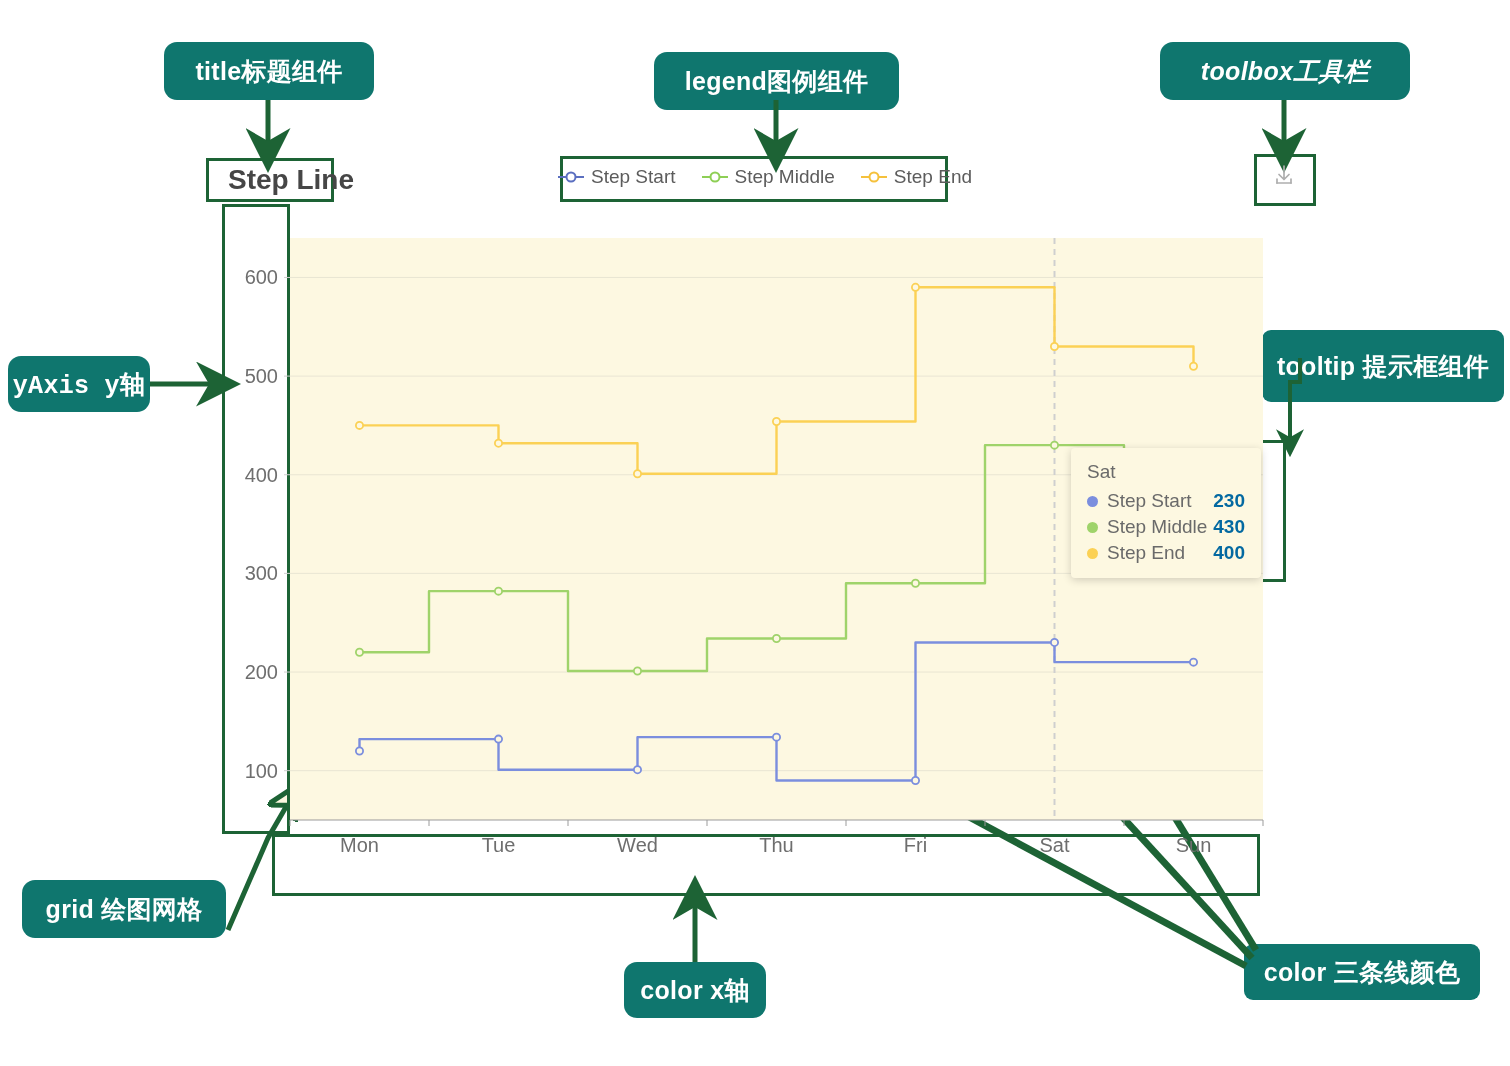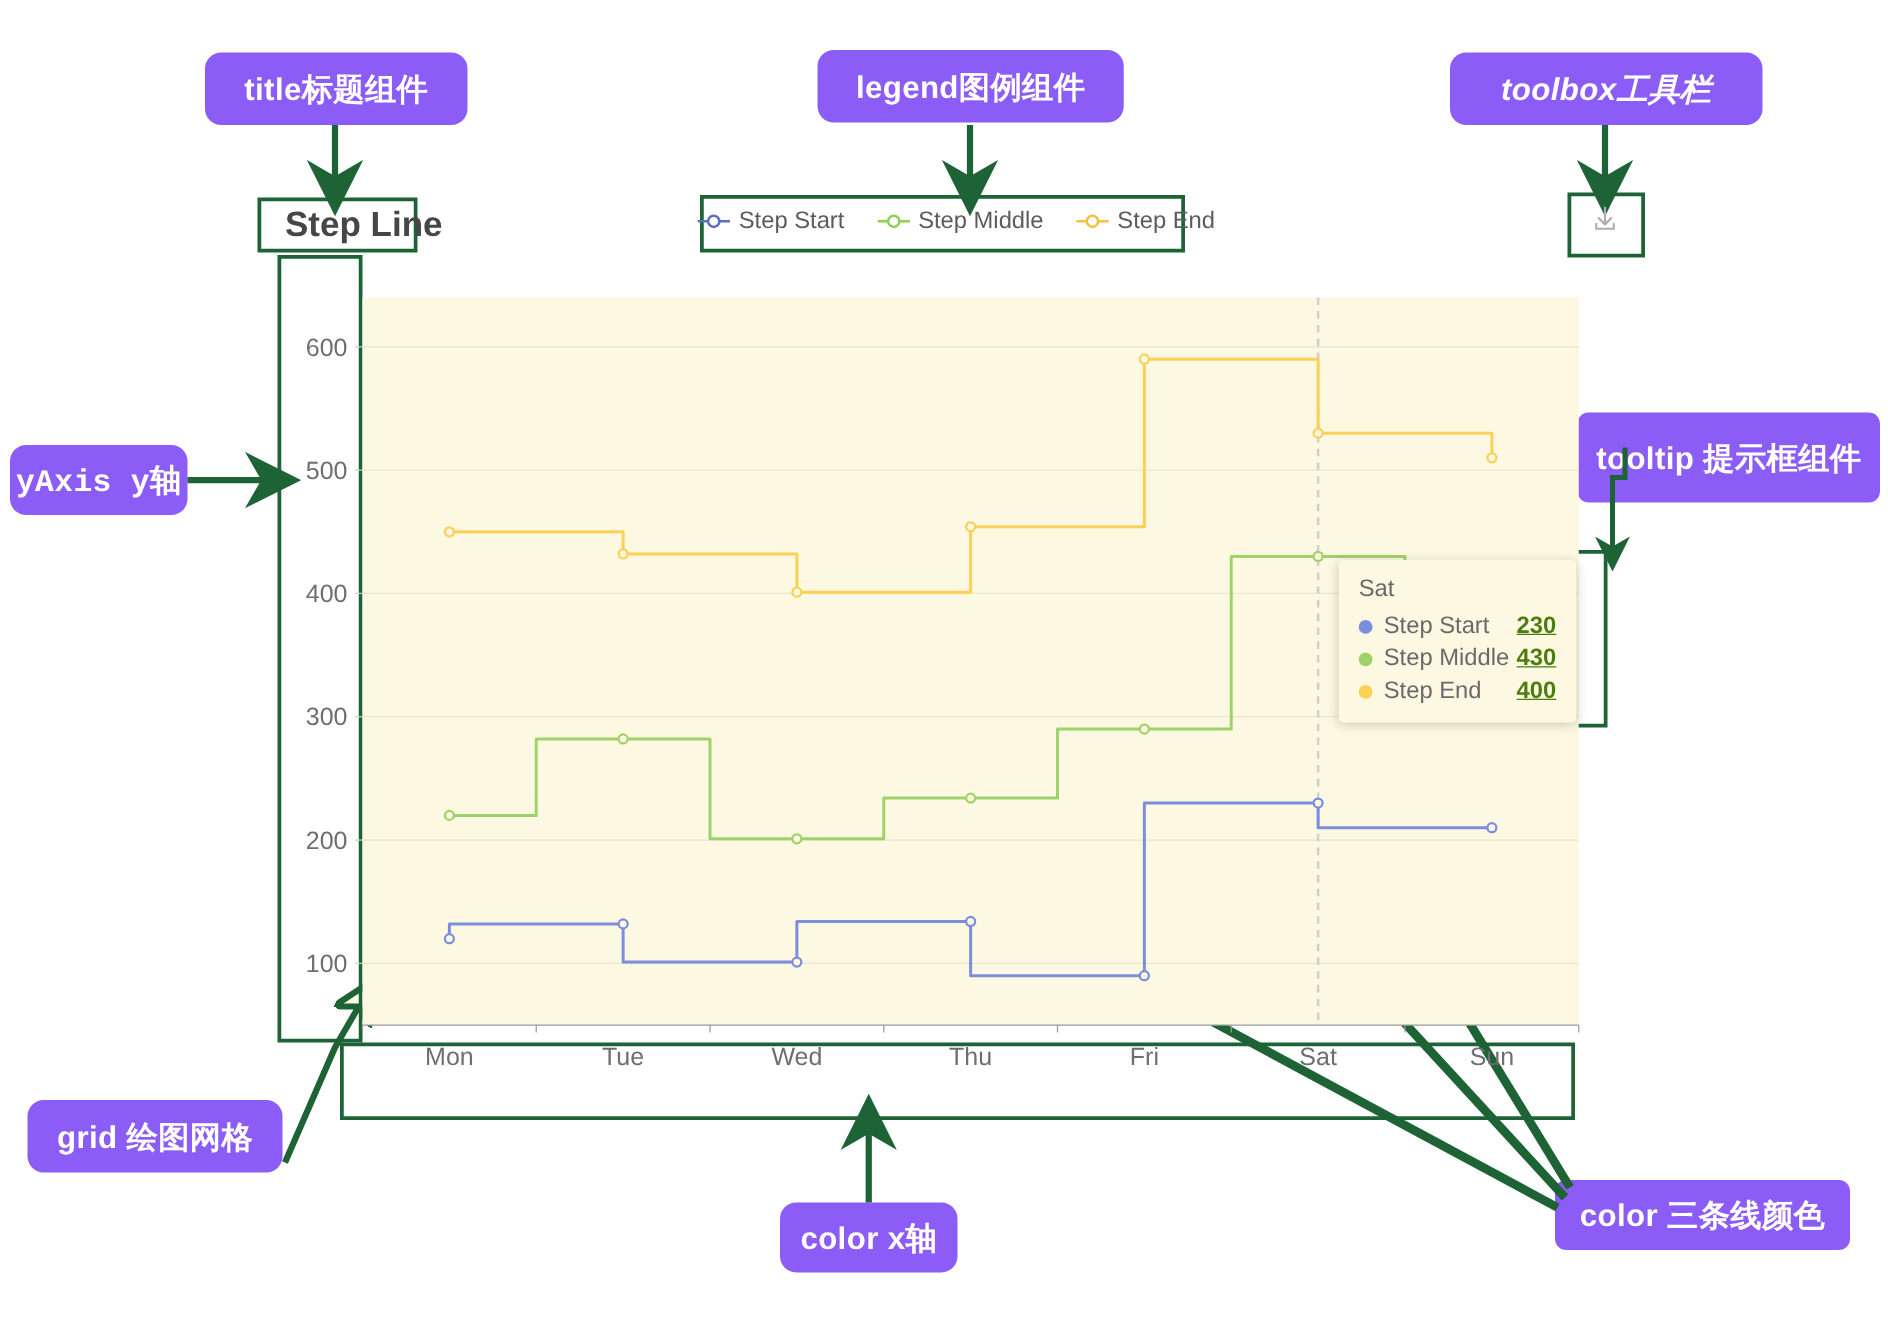--- a/index.html
+++ b/index.html
@@ -1,20 +1,20 @@
 <!DOCTYPE html>
 <html><head>
 <meta charset="utf-8">
 <style>
   html,body{margin:0;padding:0;background:#ffffff;}
   body{width:1510px;height:1066px;position:relative;overflow:hidden;
        font-family:"Liberation Sans","DejaVu Sans",sans-serif;}
 
   
-  .callout{position:absolute;background:#8b5cf6;color:#ffffff;border-radius:13px;
+  .callout{position:absolute;background:#0f766e;color:#ffffff;border-radius:13px;
            display:flex;align-items:center;justify-content:center;
            font-size:25px;font-weight:600;letter-spacing:.3px;white-space:nowrap;
            padding:0 20px;box-sizing:border-box;}
 
   
   .frame{position:absolute;border:3px solid #1d6335;box-sizing:border-box;background:transparent;}
 
   
   #chart{position:absolute;left:228px;top:150px;width:1075px;height:760px;}
   .plot{position:absolute;left:62px;top:88px;right:40px;bottom:90px;background:#fdf8e1;}
@@ -28,28 +28,28 @@
   .toolbox{position:absolute;top:10px;right:4px;width:30px;height:30px;cursor:pointer;}
 
   
   .tooltip{position:absolute;left:843px;top:298px;background:#fdf8e1;border-radius:4px;
            padding:13px 16px 14px 16px;box-shadow:0 2px 9px rgba(0,0,0,.18);
            min-width:190px;box-sizing:border-box;}
   .tt-title{font-size:19px;color:#6a6a6a;margin-bottom:7px;}
   .tt-row{display:flex;align-items:center;font-size:19px;color:#6a6a6a;margin-top:4px;}
   .tt-dot{width:11px;height:11px;border-radius:50%;margin-right:9px;flex:none;}
   .tt-name{flex:1;}
-  .tt-val{font-weight:700;color:#4d7c0f;text-decoration:underline;}
+  .tt-val{font-weight:700;color:#0369a1;}
 </style>
 </head>
 <body>
 
 <div class="callout" style="left:164px;top:42px;width:210px;height:58px;">title标题组件</div>
 
-<div class="callout" style="left:654px;top:40px;width:245px;height:58px;">legend图例组件</div>
+<div class="callout" style="left:654px;top:52px;width:245px;height:58px;">legend图例组件</div>
 
 <div class="callout" style="left:1160px;top:42px;width:250px;height:58px;font-style:italic;">toolbox工具栏</div>
 
 <div class="callout" style="left:8px;top:356px;width:142px;height:56px;font-family:Liberation Mono, monospace;">yAxis y轴</div>
 
 <div class="callout" style="left:1262px;top:330px;width:242px;height:72px;border-radius:9px;">tooltip 提示框组件</div>
 
 <div class="callout" style="left:22px;top:880px;width:204px;height:58px;">grid 绘图网格</div>
 
 <div class="callout" style="left:624px;top:962px;width:142px;height:56px;">color x轴</div>

